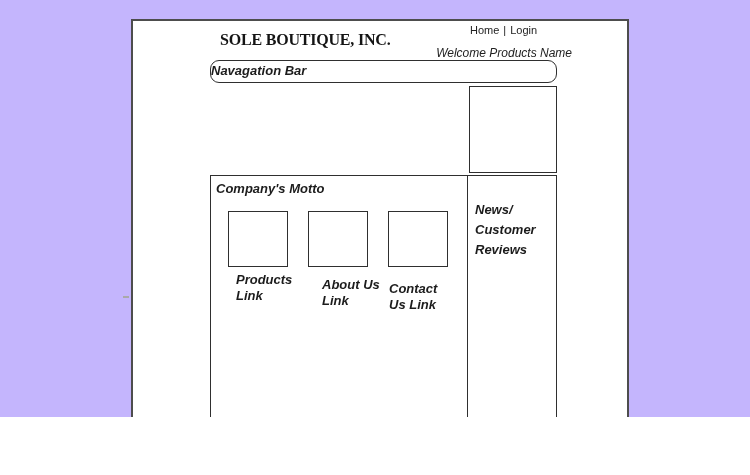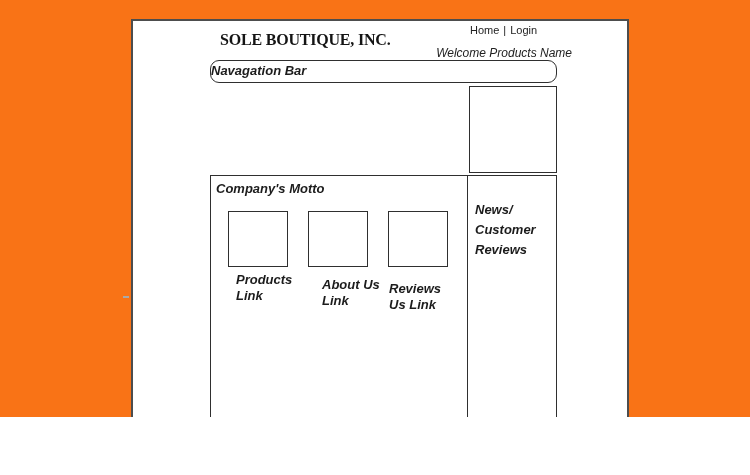--- a/index.html
+++ b/index.html
@@ -1,19 +1,19 @@
 <!DOCTYPE html>
 <html><head>
 <meta charset="utf-8">
 <style>
   html,body{margin:0;padding:0;background:#fff;}
   .canvas{
     position:relative;
     width:750px;height:417px;
-    background:#f97316;
+    background:#c4b5fd;
     font-family:"Liberation Sans",sans-serif;
     color:#1c1c1c;
     overflow:hidden;
   }
   .abs{position:absolute;box-sizing:border-box;}
 
   
   .frame{
     left:131px;top:19px;width:498px;height:432px;
     border:2px solid #4d4d4d;
@@ -145,21 +145,21 @@
   </div>
 
   <div class="abs motto-label wf-label">Company's Motto</div>
 
   <div class="abs link-square sq1"></div>
   <div class="abs link-square sq2"></div>
   <div class="abs link-square sq3"></div>
 
   <div class="abs link-label ll1 wf-label">Products Link</div>
   <div class="abs link-label ll2 wf-label">About Us Link</div>
-  <div class="abs link-label ll3 wf-label">Reviews Us Link</div>
+  <div class="abs link-label ll3 wf-label">Contact Us Link</div>
 
   <div class="abs news-label wf-label">News/ Customer Reviews</div>
 
   <div class="abs footer-bar"></div>
 
   <div class="abs stray-mark"></div>
 
 </div>
 
 </body></html>

